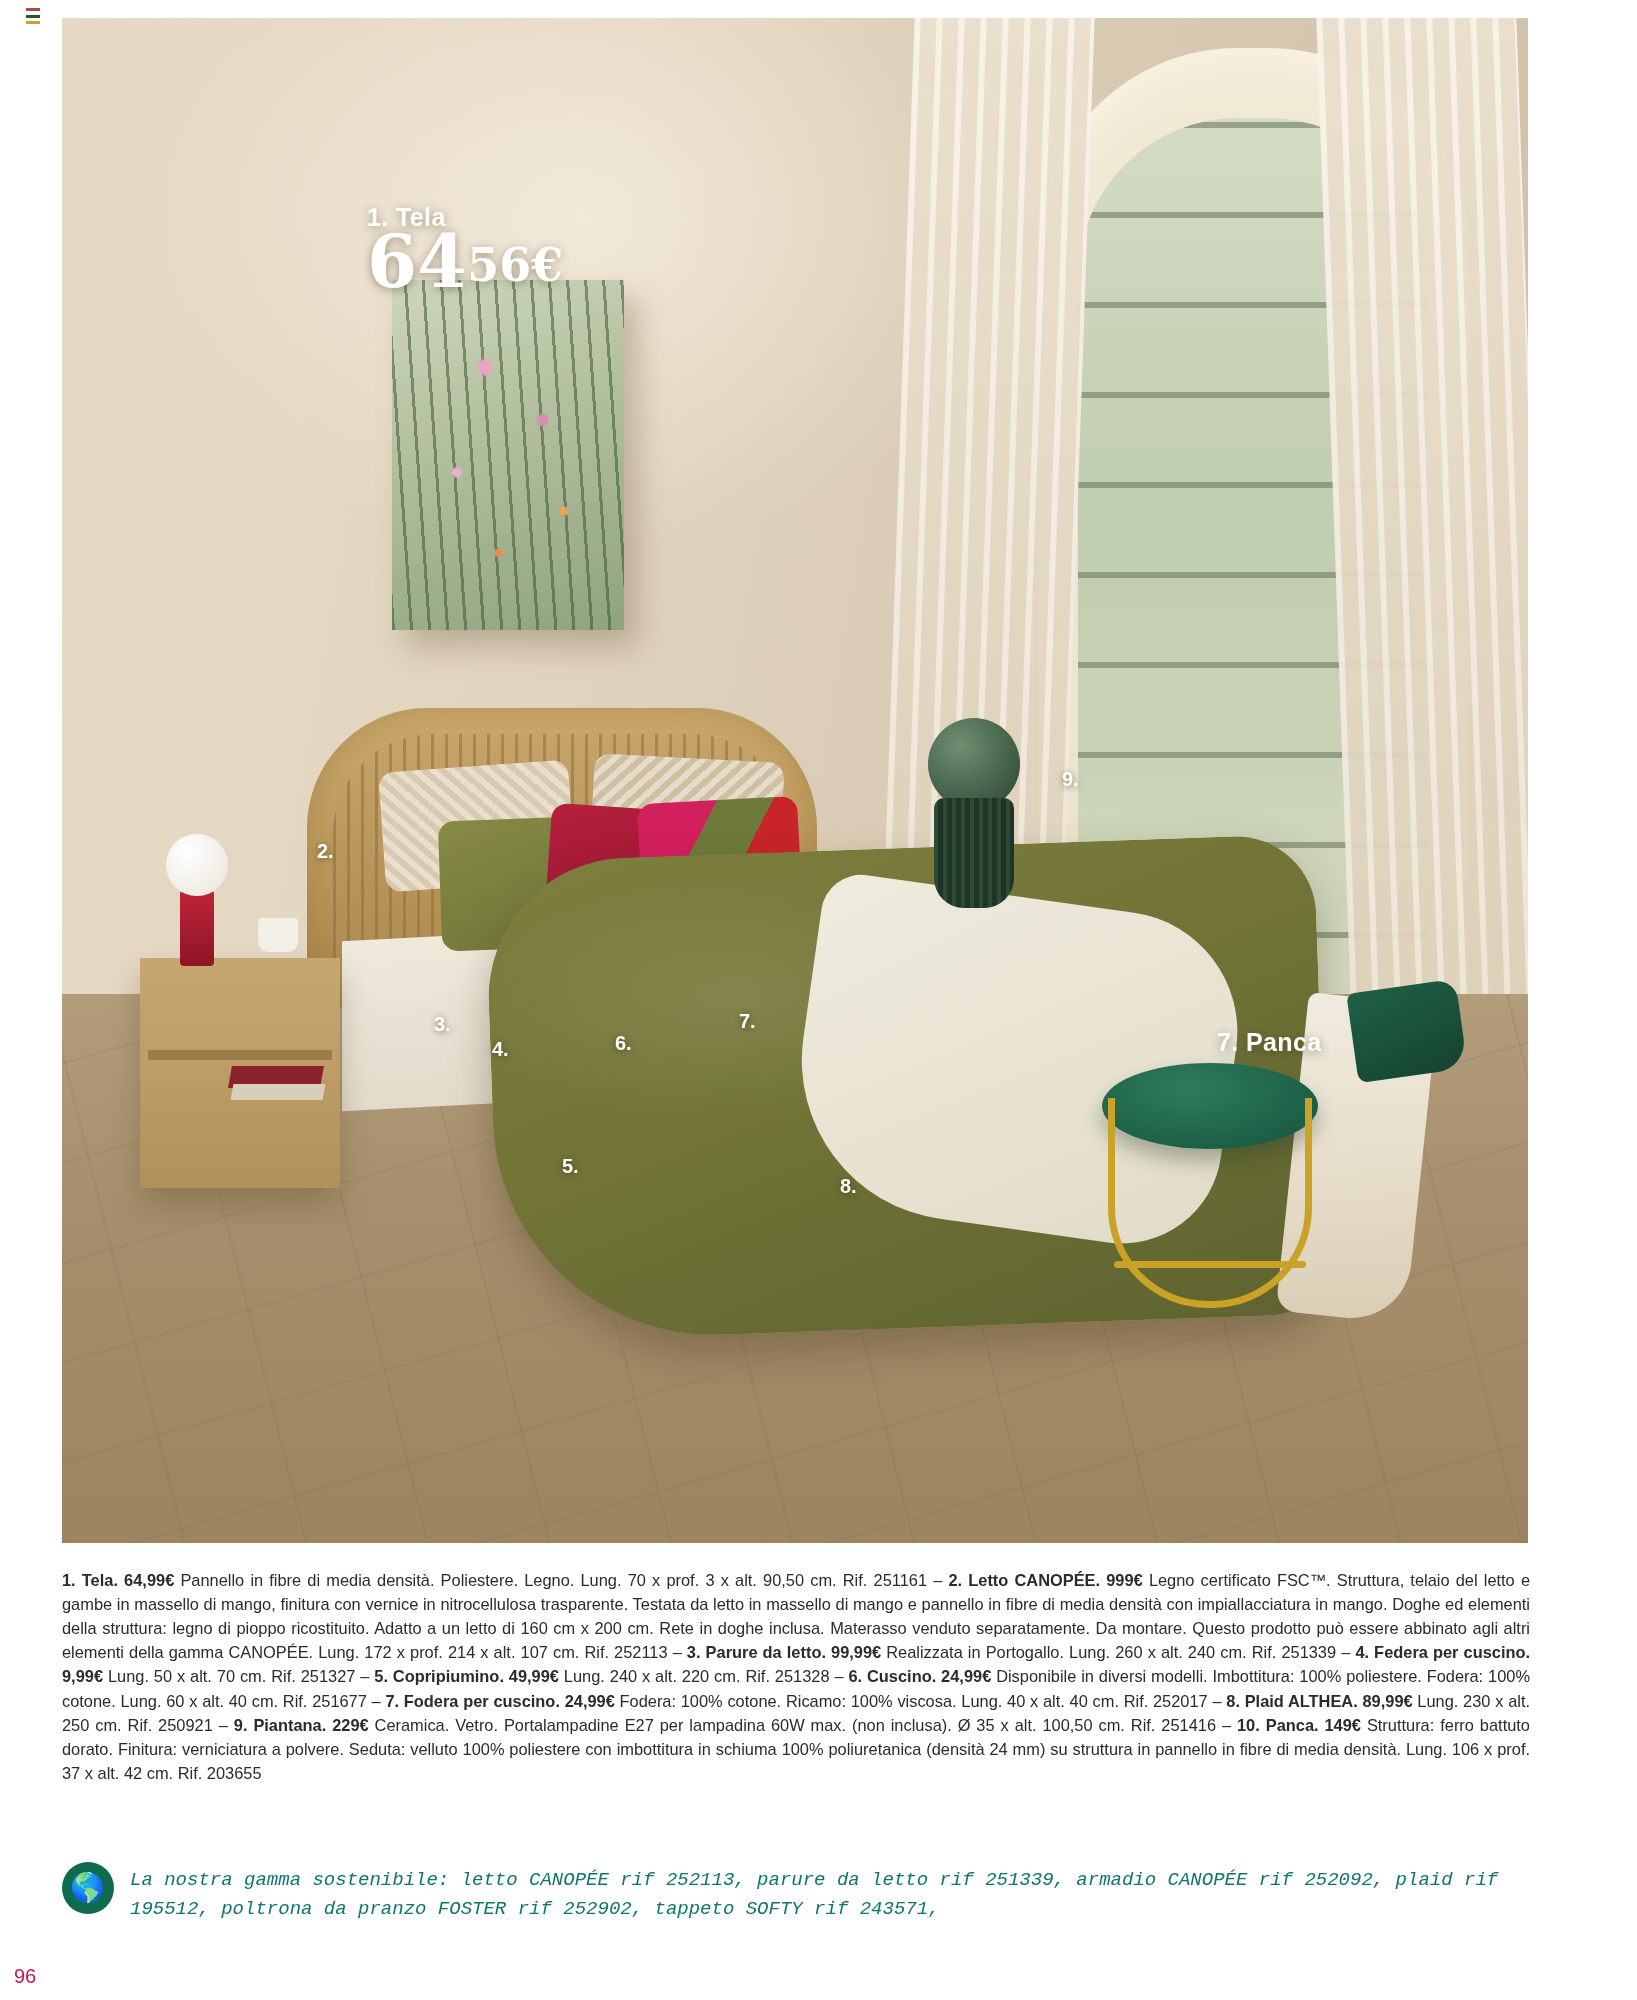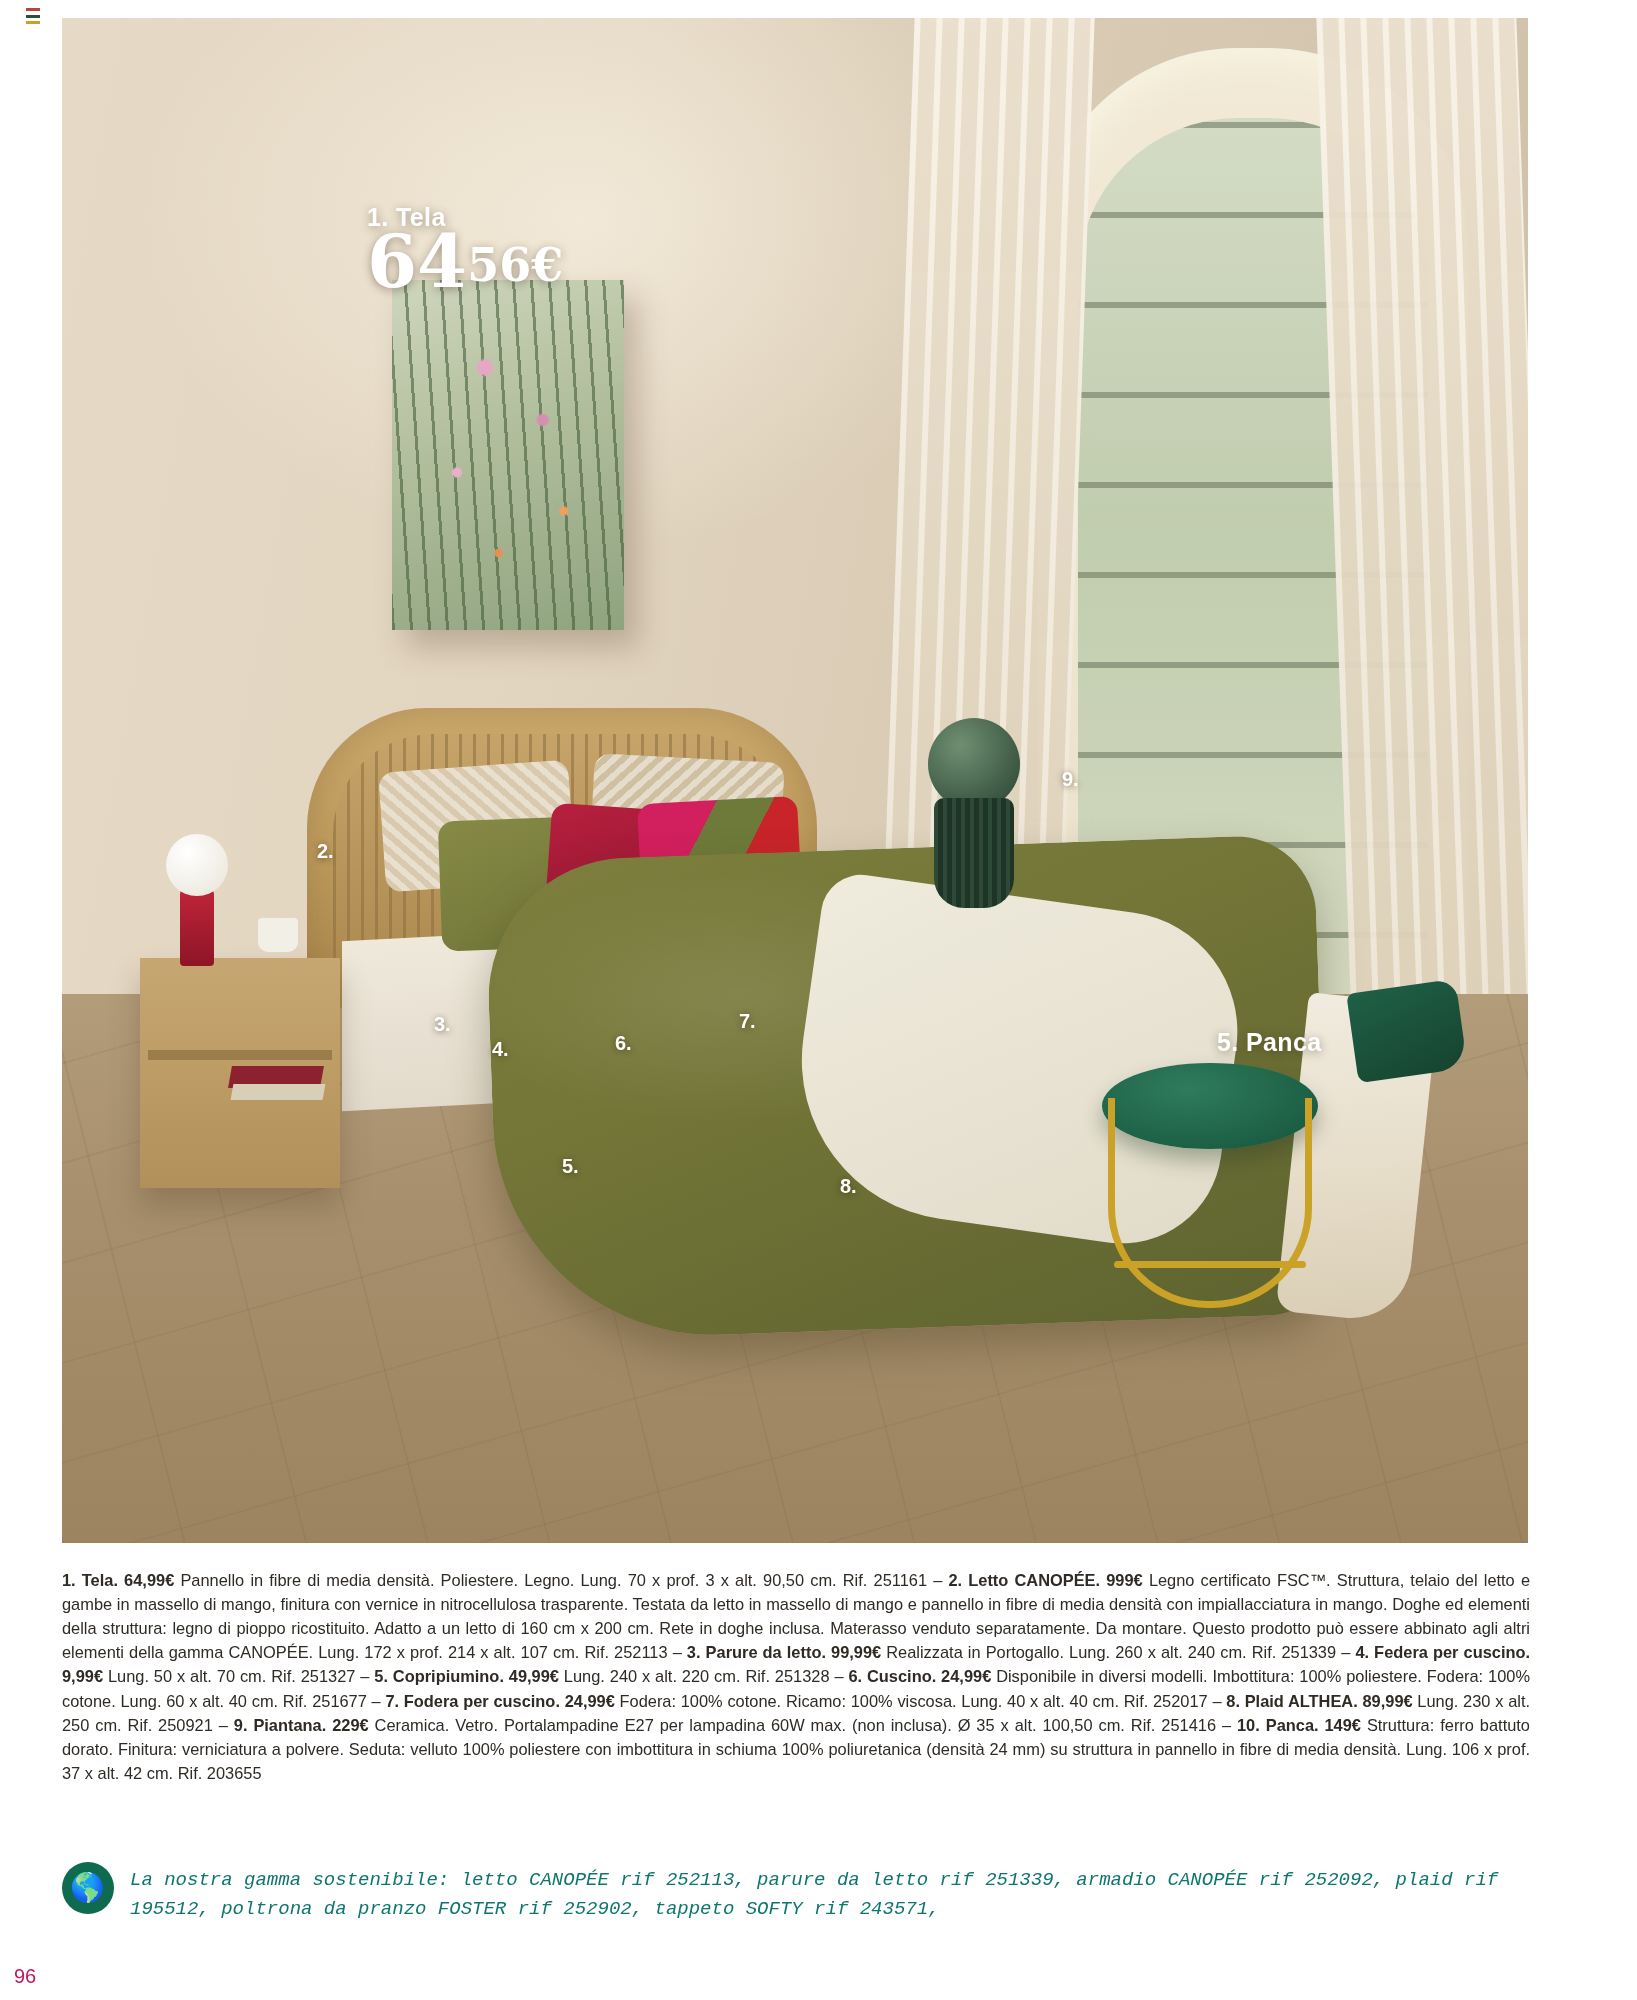--- a/index.html
+++ b/index.html
@@ -285,21 +285,21 @@
     <div class="bench-bar"></div>
 
     <div class="callout" id="callout-tela">
       <div class="cname">1. Tela</div>
       <div>
         <span class="cprice">64</span><span class="ccents">56€</span>
       </div>
     </div>
 
     <div class="callout" id="callout-panca">
-      <div class="cname">5. Panca</div>
+      <div class="cname">7. Panca</div>
     </div>
 
     <div id="marker-layer">
         <div class="marker" style="left: 255px; top: 822px; position: absolute;">2.</div>
         <div class="marker" style="left: 372px; top: 995px; position: absolute;">3.</div>
         <div class="marker" style="left: 430px; top: 1020px; position: absolute;">4.</div>
         <div class="marker" style="left: 553px; top: 1014px; position: absolute;">6.</div>
         <div class="marker" style="left: 677px; top: 992px; position: absolute;">7.</div>
         <div class="marker" style="left: 1000px; top: 750px; position: absolute;">9.</div>
         <div class="marker" style="left: 500px; top: 1137px; position: absolute;">5.</div>

